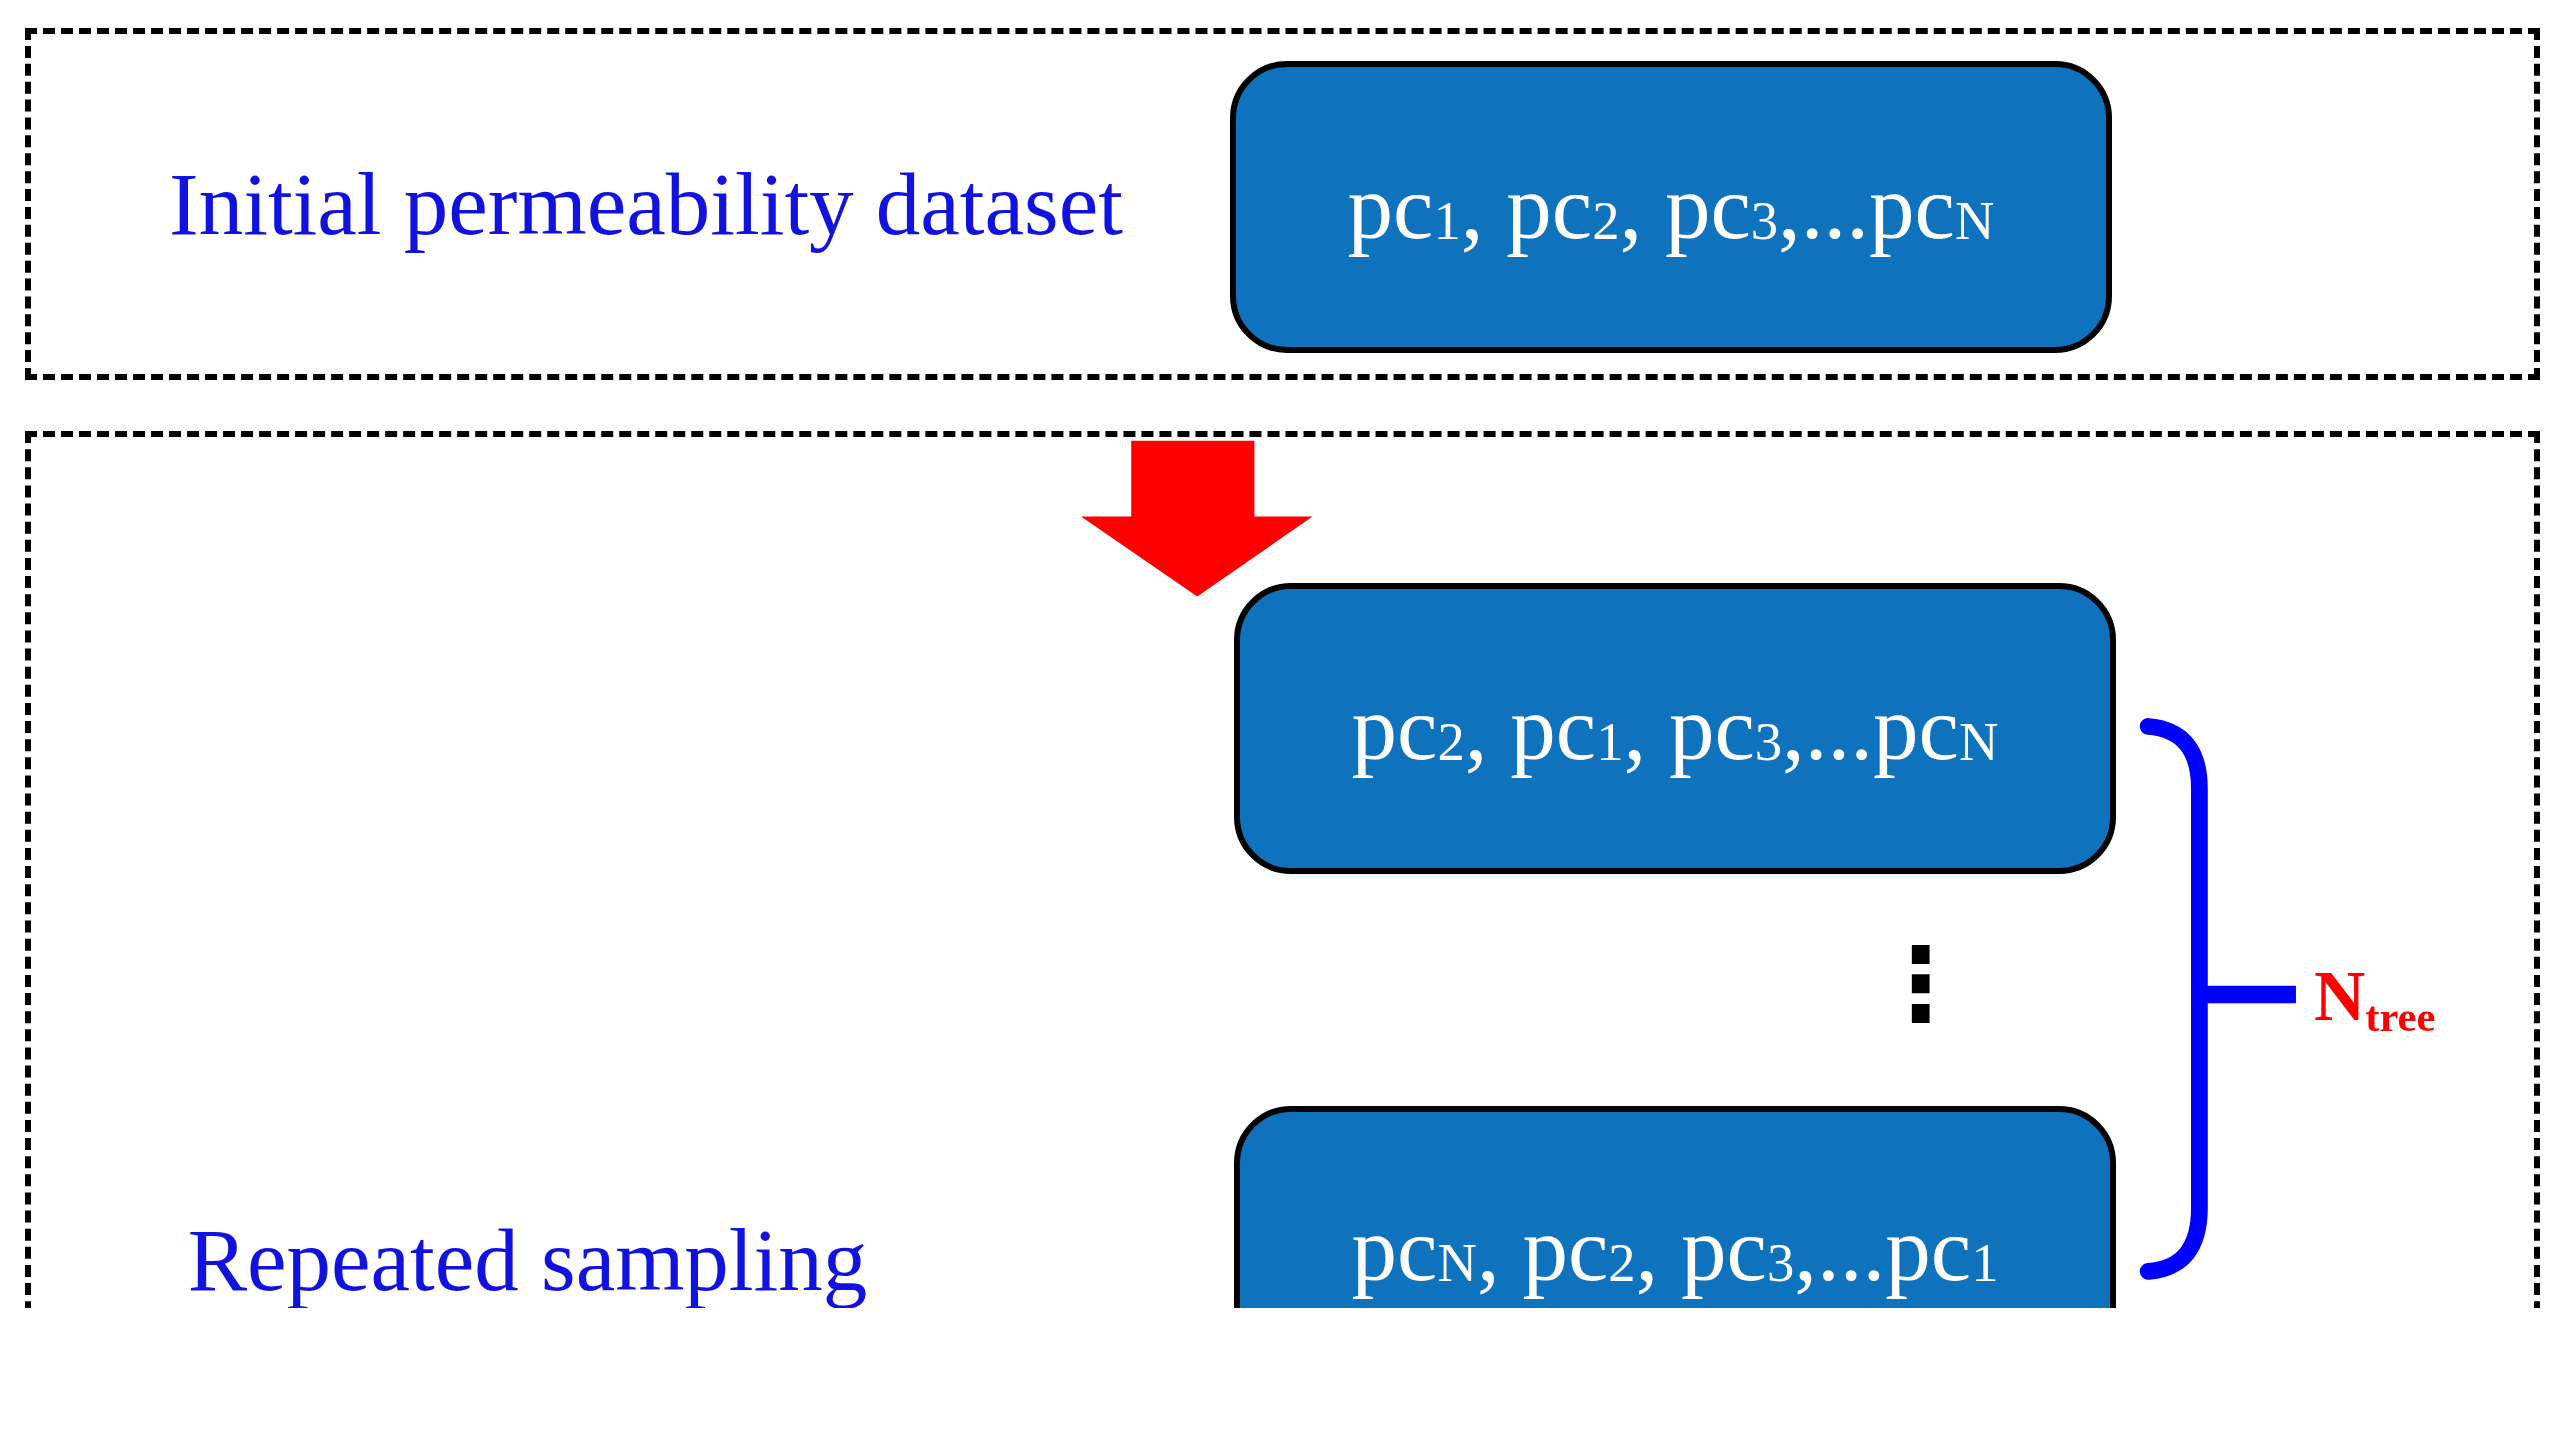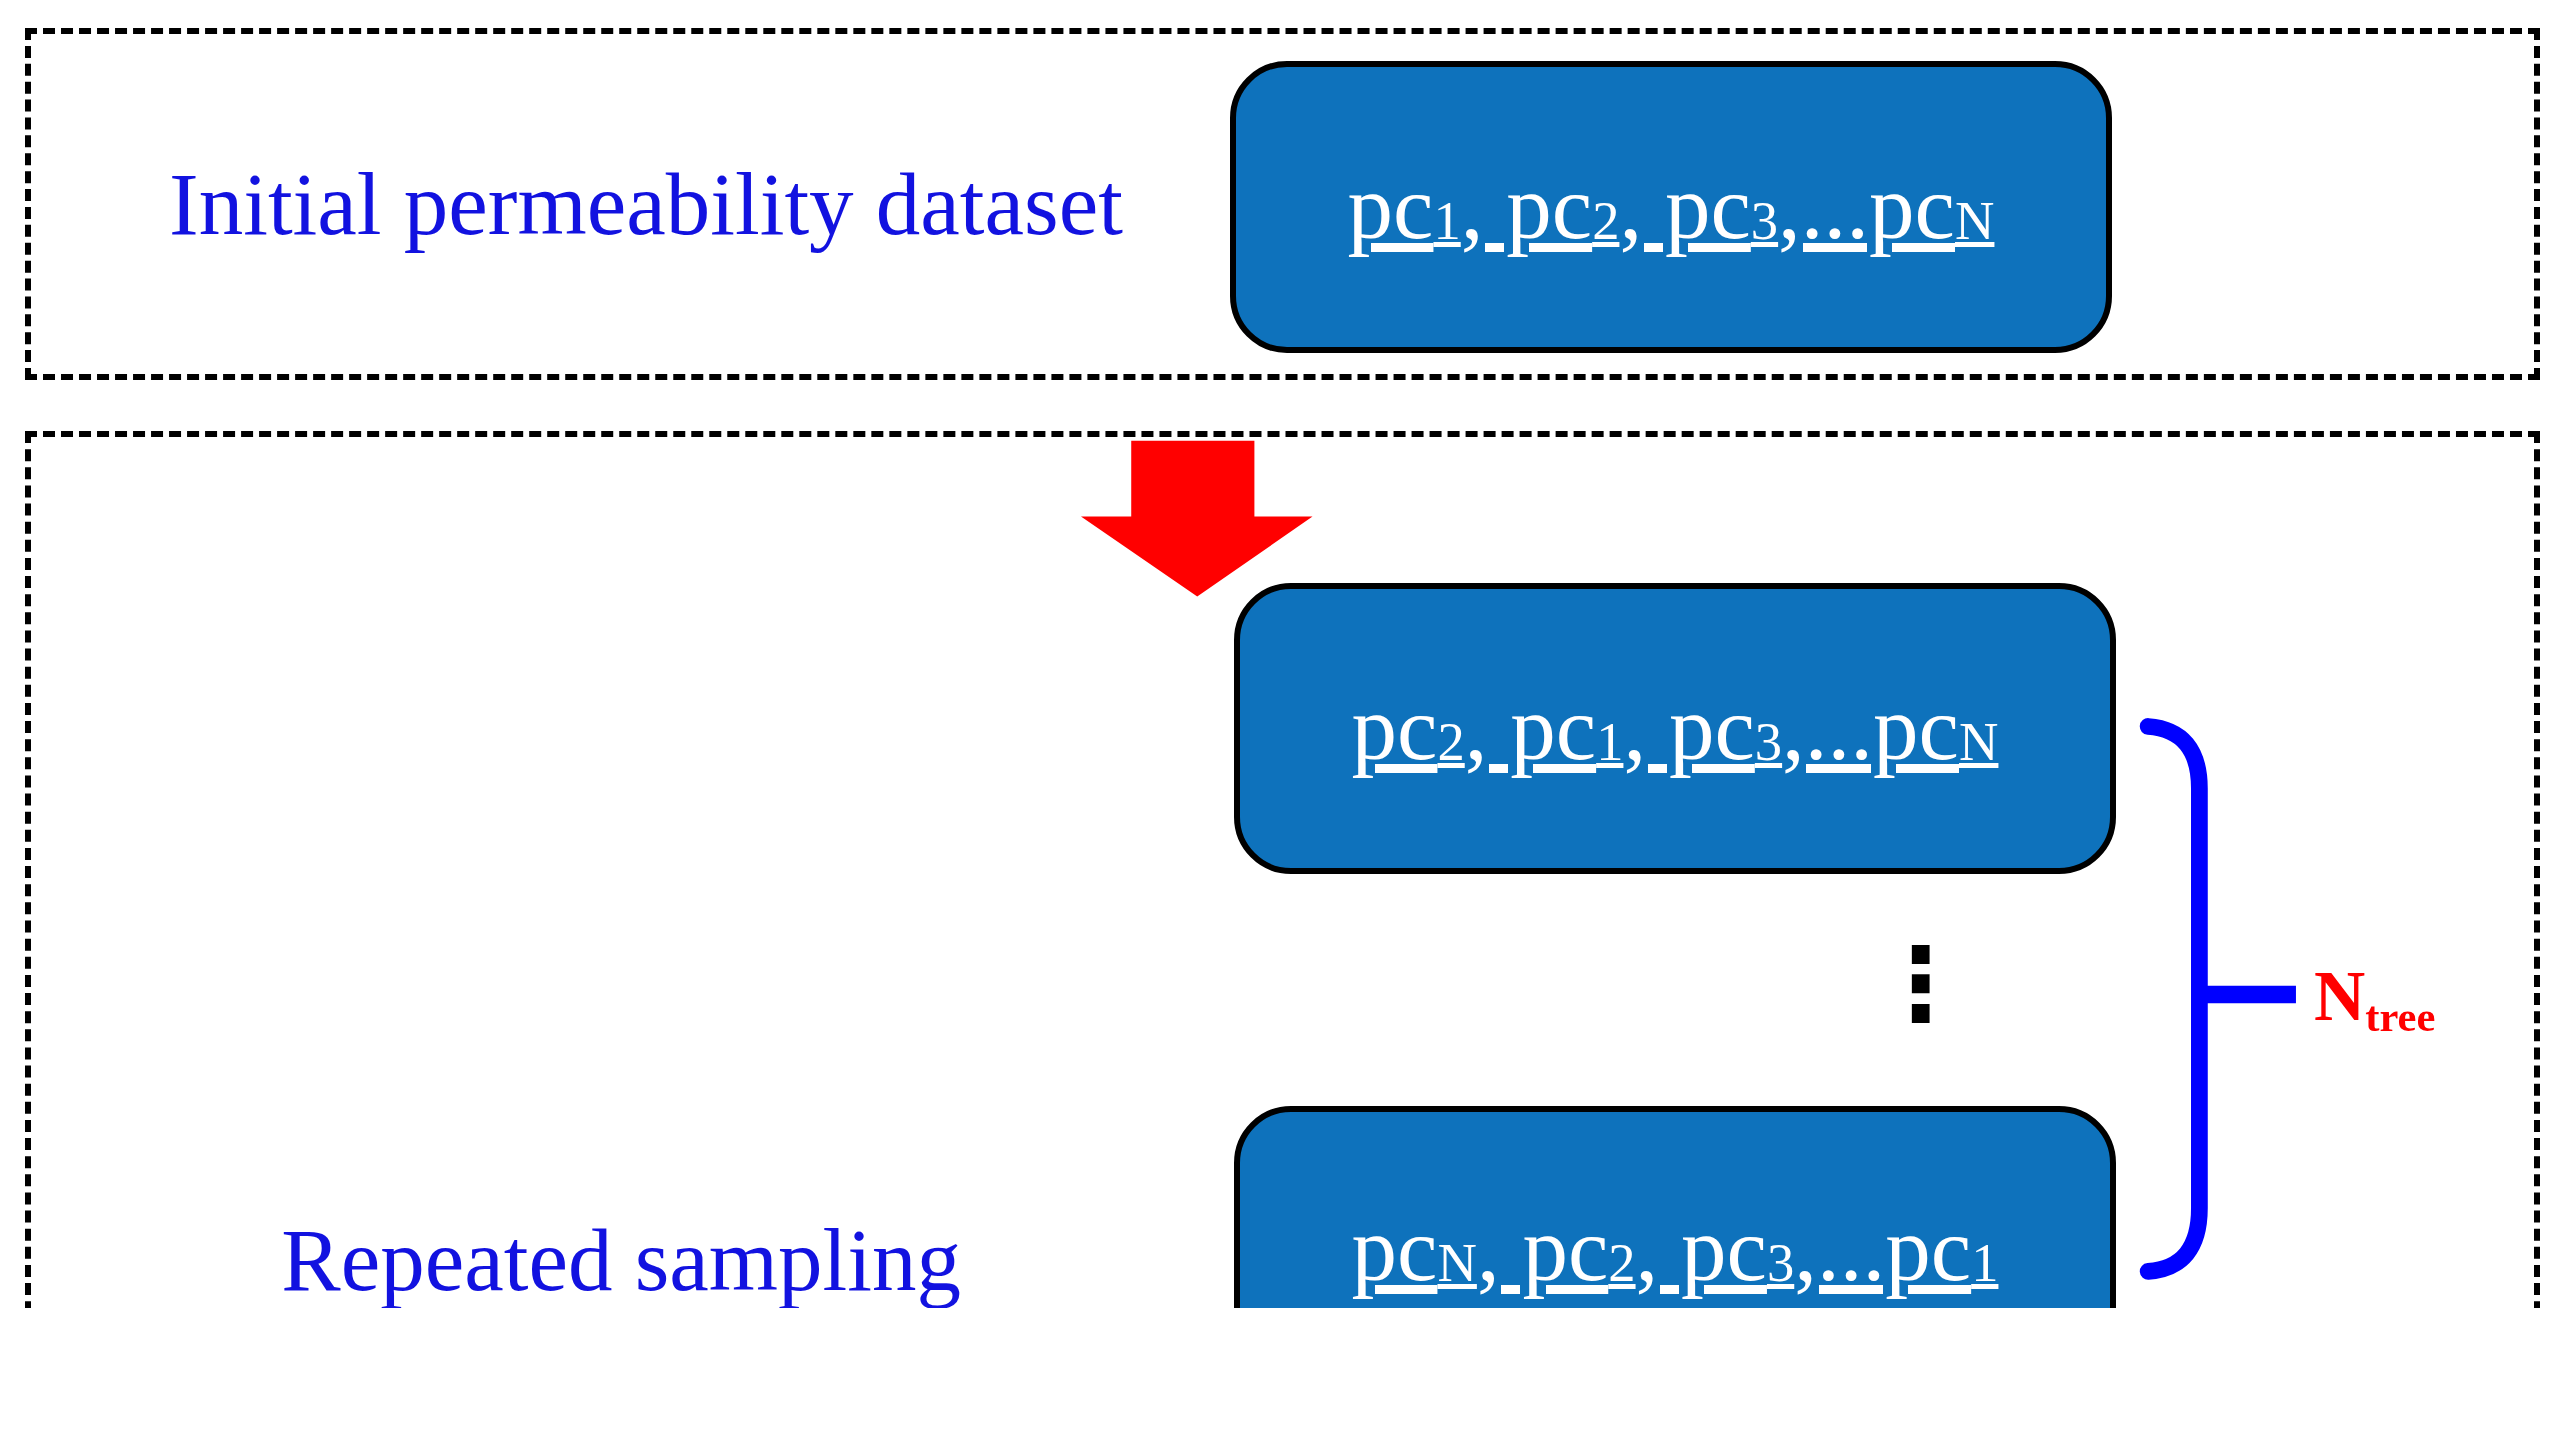--- a/index.html
+++ b/index.html
@@ -24,35 +24,34 @@
 
   .side-label {
     position: absolute;
     color: var(--label_blue, #1212e0);
     font-size: 89px;
     line-height: 1.05;
     text-align: center;
     white-space: nowrap;
   }
   .label-initial  { left: 94px; top: 158px; width: 1104px; }
-  .label-sampling { left: 94px; top: 1214px; width: 867px; text-align: right; }
+  .label-sampling { left: 94px; top: 1214px; width: 867px; }
 
   .databox {
     position: absolute;
     width: 882px;
     background: var(--box_fill, #0e72bc);
     border: 6px solid var(--box_border, #000);
     border-radius: 57px;
     color: var(--box_text, #fff);
     font-size: 91px;
     display: flex;
     align-items: center;
     justify-content: center;
     white-space: nowrap;
-    text-decoration: underline;
   }
   .databox-1 { left: 1230px; top: 61px;   height: 292px; }
   .databox-2 { left: 1234px; top: 583px;  height: 291px; }
   .databox-3 { left: 1234px; top: 1106px; height: 286px; }
 
   .sub {
     font-size: 0.6em;
     line-height: 0;
     position: relative;
     top: 0.25em;

